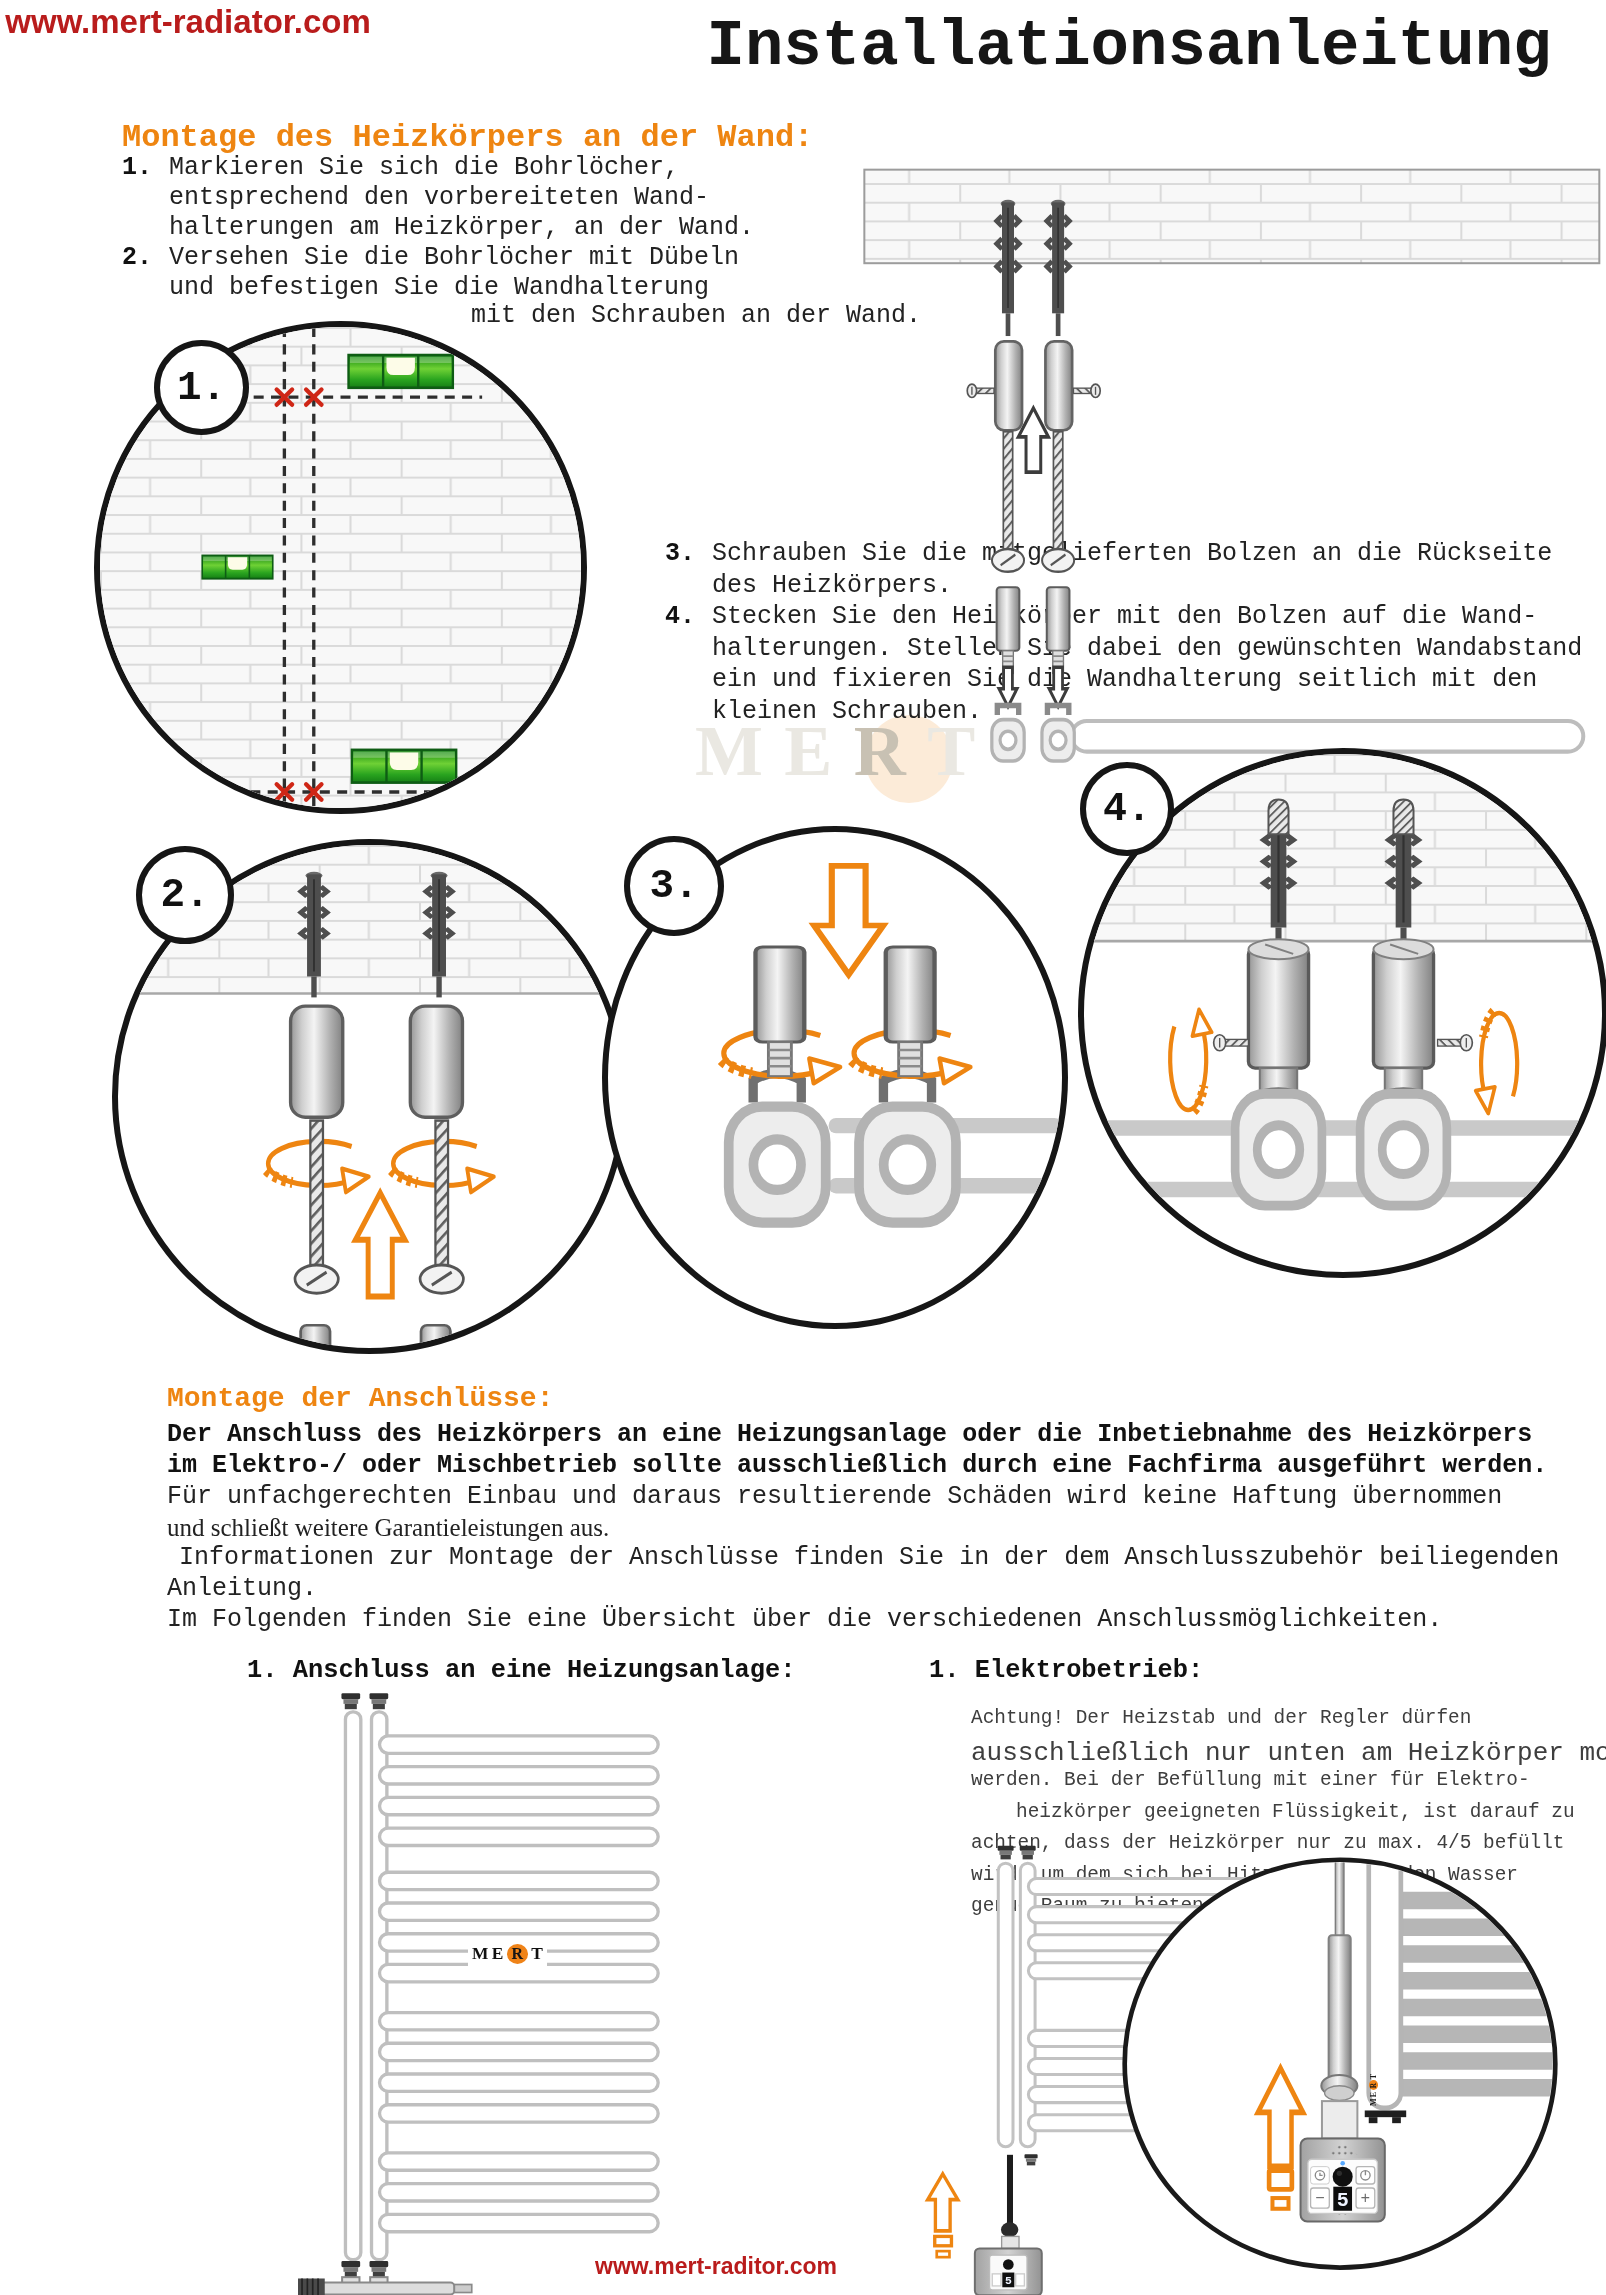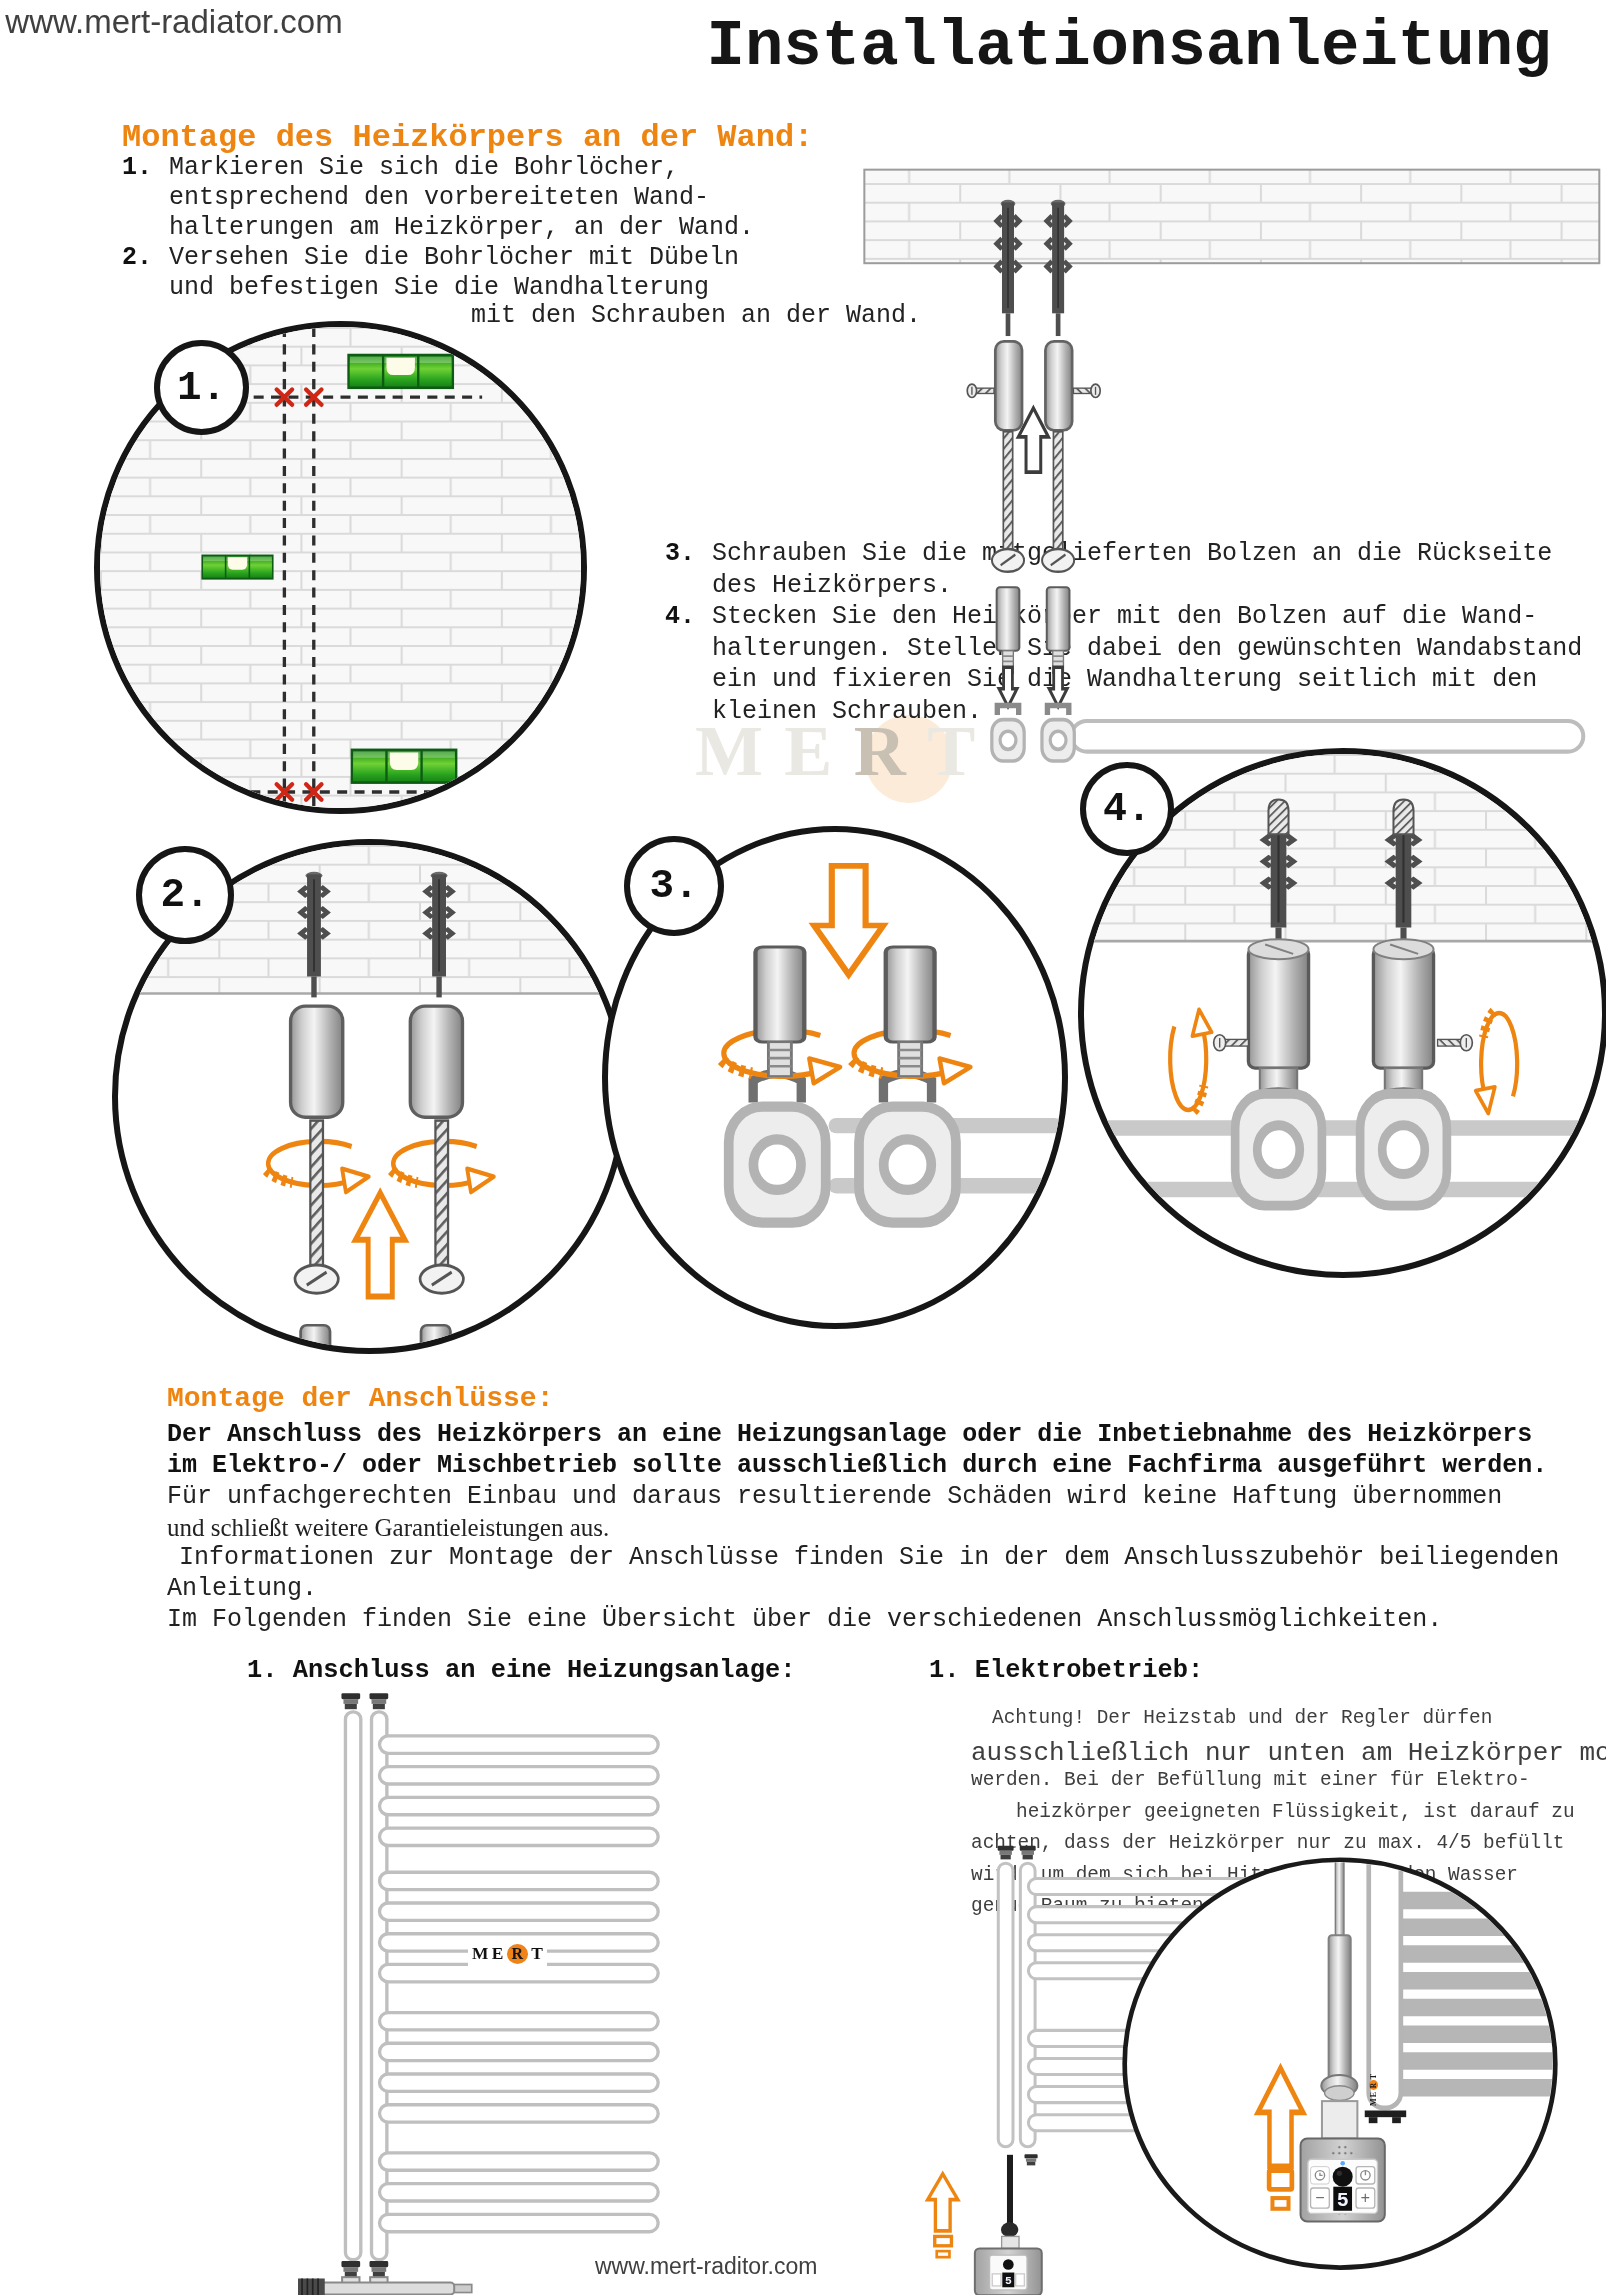--- a/index.html
+++ b/index.html
@@ -3,21 +3,21 @@
 <meta charset="utf-8">
 <style>
   html,body{margin:0;padding:0;}
   body{width:1606px;height:2295px;position:relative;background:#fff;overflow:hidden;
        font-family:"Liberation Mono",monospace;}
   .abs{position:absolute;}
   .tl{position:absolute;white-space:pre;font-family:"Liberation Mono",monospace;
       color:#222;font-size:25px;line-height:1;}
   .bold{font-weight:bold;color:#111;}
   .orange-h{color:#ee8511;font-weight:bold;}
-  .sans{font-family:"Liberation Sans",sans-serif;color:#404040;}
+  .sans{font-family:"Liberation Sans",sans-serif;color:#b91c1c;font-weight:bold;}
   .circle{position:absolute;border:6px solid #161616;border-radius:50%;
           background:#fff;overflow:hidden;}
   .badge{position:absolute;background:#fff;border:6px solid #161616;border-radius:50%;
          display:flex;align-items:center;justify-content:center;
          font-family:"Liberation Mono",monospace;font-weight:bold;color:#111;z-index:30;}
   .watermark{position:absolute;left:695px;top:710px;width:321px;height:107px;z-index:0;}
   .wm-circle{position:absolute;left:170px;top:5.3px;width:88px;height:88px;border-radius:50%;
              background:#fcebd8;}
   .wm-letters{position:absolute;left:0;top:5.3px;display:flex;gap:21.4px;
               font-family:"Liberation Serif",serif;font-weight:bold;font-size:72px;
@@ -334,21 +334,21 @@
 <div class="tl bold" style="left:167px;top:1422px;">Der Anschluss des Heizkörpers an eine Heizungsanlage oder die Inbetiebnahme des Heizkörpers</div>
 <div class="tl bold" style="left:167px;top:1453px;">im Elektro-/ oder Mischbetrieb sollte ausschließlich durch eine Fachfirma ausgeführt werden.</div>
 <div class="tl" style="left:167px;top:1484px;">Für unfachgerechten Einbau und daraus resultierende Schäden wird keine Haftung übernommen</div>
 <div class="tl" style="left:167px;top:1515px;font-family:Liberation Serif, serif;">und schließt weitere Garantieleistungen aus.</div>
 <div class="tl" style="left:167px;top:1545px;margin-left:12px;">Informationen zur Montage der Anschlüsse finden Sie in der dem Anschlusszubehör beiliegenden</div>
 <div class="tl" style="left:167px;top:1576px;">Anleitung.</div>
 <div class="tl" style="left:167px;top:1607px;">Im Folgenden finden Sie eine Übersicht über die verschiedenen Anschlussmöglichkeiten.</div>
 
 <div class="tl bold" style="left:247px;top:1658px;font-size:25.4px;">1. Anschluss an eine Heizungsanlage:</div>
 <div class="tl bold" style="left:929px;top:1658px;font-size:25.4px;">1. Elektrobetrieb:</div>
-<div class="tl" style="left:992px;top:1709px;font-size:19.4px;color:#3e3e3e;">Achtung! Der Heizstab und der Regler dürfen</div>
+<div class="tl" style="left:971px;top:1709px;font-size:19.4px;color:#3e3e3e;">Achtung! Der Heizstab und der Regler dürfen</div>
 <div class="tl" style="left:971px;top:1740px;font-size:26px;color:#3e3e3e;">ausschließlich nur unten am Heizkörper montiert</div>
 <div class="tl" style="left:971px;top:1771px;font-size:19.4px;color:#3e3e3e;">werden. Bei der Befüllung mit einer für Elektro-</div>
 <div class="tl" style="left:1016px;top:1803px;font-size:19.4px;color:#3e3e3e;">heizkörper geeigneten Flüssigkeit, ist darauf zu</div>
 <div class="tl" style="left:971px;top:1834px;font-size:19.4px;color:#3e3e3e;">achten, dass der Heizkörper nur zu max. 4/5 befüllt</div>
 <div class="tl" style="left:971px;top:1866px;font-size:19.4px;color:#3e3e3e;">wird, um dem sich bei Hitze ausdehnenden Wasser</div>
 <div class="tl" style="left:971px;top:1897px;font-size:19.4px;color:#3e3e3e;">genug Raum zu bieten.</div>
 
 <svg class="diagram" style="left:294px;top:1685px;" width="441" height="611" viewBox="0 0 660 914">
   <g>
     <use href="#cap" transform="translate(85,12)"></use>

